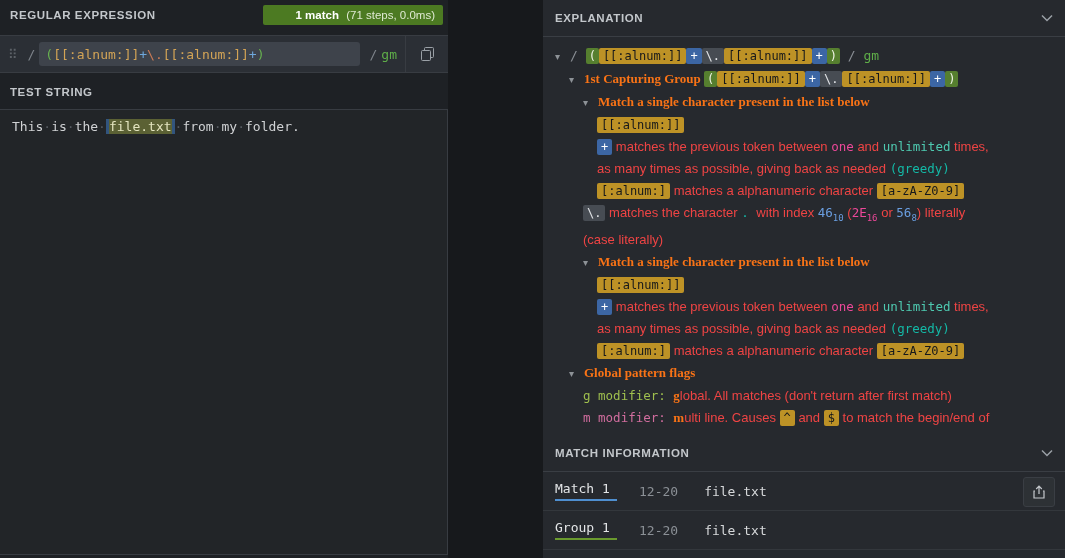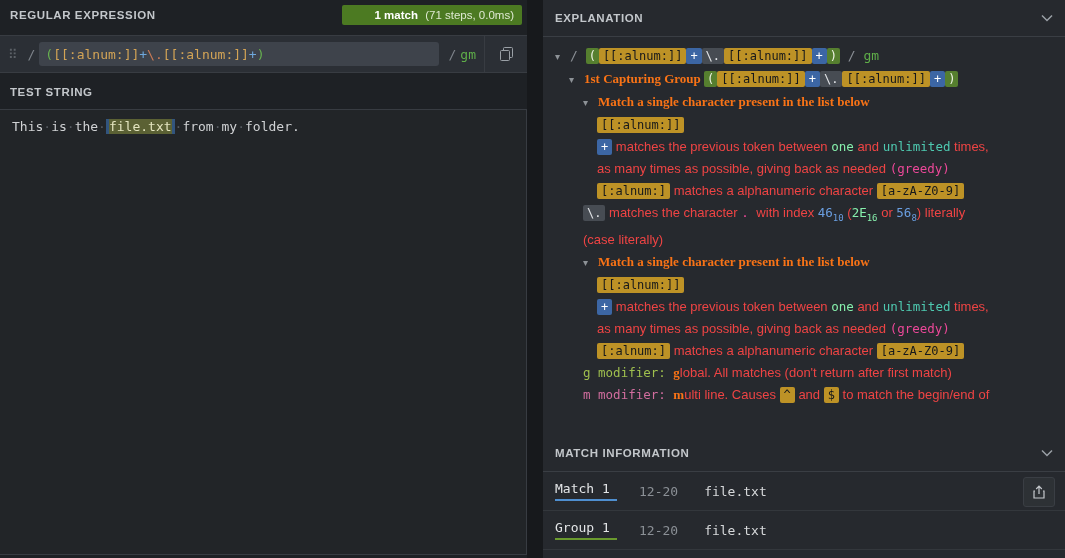--- a/index.html
+++ b/index.html
@@ -1,20 +1,20 @@
 <!DOCTYPE html>
 <html><head>
 <meta charset="utf-8">
 <style>
   html,body{margin:0;padding:0;background:#17191c;}
   body{width:1065px;height:558px;overflow:hidden;font-family:"Liberation Sans",sans-serif;}
   .app{position:relative;width:1065px;height:558px;background:#17191c;overflow:hidden;}
 
   
-  .left{position:absolute;left:0;top:0;width:527px;height:558px;background:#1e2125;}
+  .left{position:absolute;left:0;top:0;width:448px;height:558px;background:#1e2125;}
   .left-header{display:flex;align-items:center;justify-content:space-between;height:30px;padding:0 5px 0 10px;}
   .panel-title{font-size:11.5px;font-weight:700;letter-spacing:.6px;color:#c3c7cb;}
   .badge{background:#4c7a22;border-radius:2px;padding:3px 8px;font-size:11.5px;line-height:14px;white-space:nowrap;}
   .badge-strong{color:#ffffff;font-weight:700;margin-left:24px;}
   .badge-detail{color:#dfe9d2;margin-left:4px;}
 
   .regex-bar{display:flex;align-items:center;height:36px;margin-top:5px;background:#2b2f35;border-top:1px solid #383c42;border-bottom:1px solid #383c42;font-family:"DejaVu Sans Mono",monospace;font-size:13px;}
   .drag-handle{color:#5c6167;font-size:13px;padding:0 6px 0 8px;cursor:grab;}
   .rx-delim{color:#7e848b;padding:0 4px;}
   .regex-field{flex:1;background:#3e434b;border-radius:3px;height:24px;display:flex;align-items:center;padding:0 6px;margin-right:6px;overflow:hidden;white-space:nowrap;}
@@ -39,22 +39,22 @@
   .exp-line{white-space:normal;}
   .exp-chevron{display:inline-block;width:15px;margin-left:-15px;color:#8d9297;font-size:10px;cursor:pointer;}
   .seg-text{color:#ef4444;}
   .seg-b{font-weight:700;color:#f97316;font-family:Liberation Serif, serif;}
   .seg-cc{font-family:"DejaVu Sans Mono",monospace;font-size:12px;background:#bd9226;color:#16181b;padding:1px 4px;border-radius:2px;}
   .seg-plus{font-family:"DejaVu Sans Mono",monospace;font-size:12px;background:#3c66a4;color:#ffffff;padding:1px 4px;border-radius:2px;}
   .seg-paren{font-family:"DejaVu Sans Mono",monospace;font-size:12px;background:#567f2f;color:#eef3e4;padding:1px 3px;border-radius:2px;}
   .seg-esc{font-family:"DejaVu Sans Mono",monospace;font-size:12px;background:#474c53;color:#e3e5e8;padding:1px 4px;border-radius:2px;}
   .seg-delim{font-family:"DejaVu Sans Mono",monospace;color:#8b9096;}
   .seg-flags{font-family:"DejaVu Sans Mono",monospace;color:#5fae49;}
-  .seg-mono{font-family:"DejaVu Sans Mono",monospace;font-size:12.5px;color:#ec4899;}
-  .seg-orange{font-family:"DejaVu Sans Mono",monospace;font-size:12.5px;color:#86efac;}
+  .seg-mono{font-family:"DejaVu Sans Mono",monospace;font-size:12.5px;color:#14b8a6;}
+  .seg-orange{font-family:"DejaVu Sans Mono",monospace;font-size:12.5px;color:#ec4899;}
   .seg-teal{font-family:"DejaVu Sans Mono",monospace;font-size:12.5px;color:#4ec9b0;}
   .seg-blue{font-family:"DejaVu Sans Mono",monospace;font-size:12.5px;color:#6a9ee0;}
   .seg-gflag{font-family:"DejaVu Sans Mono",monospace;font-size:12.5px;color:#9fbf4e;}
   .seg-mflag{font-family:"DejaVu Sans Mono",monospace;font-size:12.5px;color:#d16d9e;}
   .seg-blue sub,.seg-orange sub{font-size:9px;}
 
   .match-wrap{position:relative;}
   .match-row{display:flex;align-items:center;height:38px;padding:0 12px;border-bottom:1px solid #33373c;font-family:"DejaVu Sans Mono",monospace;font-size:13px;cursor:pointer;}
   .match-label{color:#e3e5e7;padding-bottom:3px;border-bottom:2px solid transparent;min-width:62px;margin-right:22px;}
   .match-range{color:#8b9096;margin-right:26px;}
@@ -124,20 +124,21 @@
         <div class="exp-line" style="padding-left: 42px;"><span class="seg seg-plus">+</span><span class="seg seg-text"> matches the previous token between </span><span class="seg seg-orange">one</span><span class="seg seg-text"> and </span><span class="seg seg-teal">unlimited</span><span class="seg seg-text"> times,</span></div>
         <div class="exp-line" style="padding-left: 42px;"><span class="seg seg-text">as many times as possible, giving back as needed </span><span class="seg seg-mono">(greedy)</span></div>
         <div class="exp-line" style="padding-left: 42px;"><span class="seg seg-cc">[:alnum:]</span><span class="seg seg-text"> matches a alphanumeric character </span><span class="seg seg-cc">[a-zA-Z0-9]</span></div>
         <div class="exp-line" style="padding-left: 28px;"><span class="seg seg-esc">\.</span><span class="seg seg-text"> matches the character </span><span class="seg seg-mono">. </span><span class="seg seg-text">with index </span><span class="seg seg-blue">46<sub>10</sub></span><span class="seg seg-text"> (</span><span class="seg seg-orange">2E<sub>16</sub></span><span class="seg seg-text"> or </span><span class="seg seg-blue">56<sub>8</sub></span><span class="seg seg-text">) literally</span></div>
         <div class="exp-line" style="padding-left: 28px;"><span class="seg seg-text">(case literally)</span></div>
         <div class="exp-line" style="padding-left: 43px;"><span class="exp-chevron">▾</span><span class="seg seg-b">Match a single character present in the list below</span></div>
         <div class="exp-line" style="padding-left: 42px;"><span class="seg seg-cc">[[:alnum:]]</span></div>
         <div class="exp-line" style="padding-left: 42px;"><span class="seg seg-plus">+</span><span class="seg seg-text"> matches the previous token between </span><span class="seg seg-orange">one</span><span class="seg seg-text"> and </span><span class="seg seg-teal">unlimited</span><span class="seg seg-text"> times,</span></div>
         <div class="exp-line" style="padding-left: 42px;"><span class="seg seg-text">as many times as possible, giving back as needed </span><span class="seg seg-mono">(greedy)</span></div>
         <div class="exp-line" style="padding-left: 42px;"><span class="seg seg-cc">[:alnum:]</span><span class="seg seg-text"> matches a alphanumeric character </span><span class="seg seg-cc">[a-zA-Z0-9]</span></div>
+        <div class="exp-line" style="padding-left: 29px;"><span class="exp-chevron">▾</span><span class="seg seg-b">Global pattern flags</span></div>
         <div class="exp-line" style="padding-left: 28px;"><span class="seg seg-gflag">g modifier: </span><span class="seg seg-b">g</span><span class="seg seg-text">lobal. All matches (don't return after first match)</span></div>
         <div class="exp-line" style="padding-left: 28px;"><span class="seg seg-mflag">m modifier: </span><span class="seg seg-b">m</span><span class="seg seg-text">ulti line. Causes </span><span class="seg seg-cc">^</span><span class="seg seg-text"> and </span><span class="seg seg-cc">$</span><span class="seg seg-text"> to match the begin/end of</span></div>
       </div>
 
     <div class="section-header">
       <span class="panel-title">MATCH INFORMATION</span>
       <svg class="chev" width="12" height="8" viewBox="0 0 12 8">
         <polyline points="1,1.5 6,6.5 11,1.5" fill="none" stroke="#9aa0a6" stroke-width="1.5"></polyline>
       </svg>
     </div>

